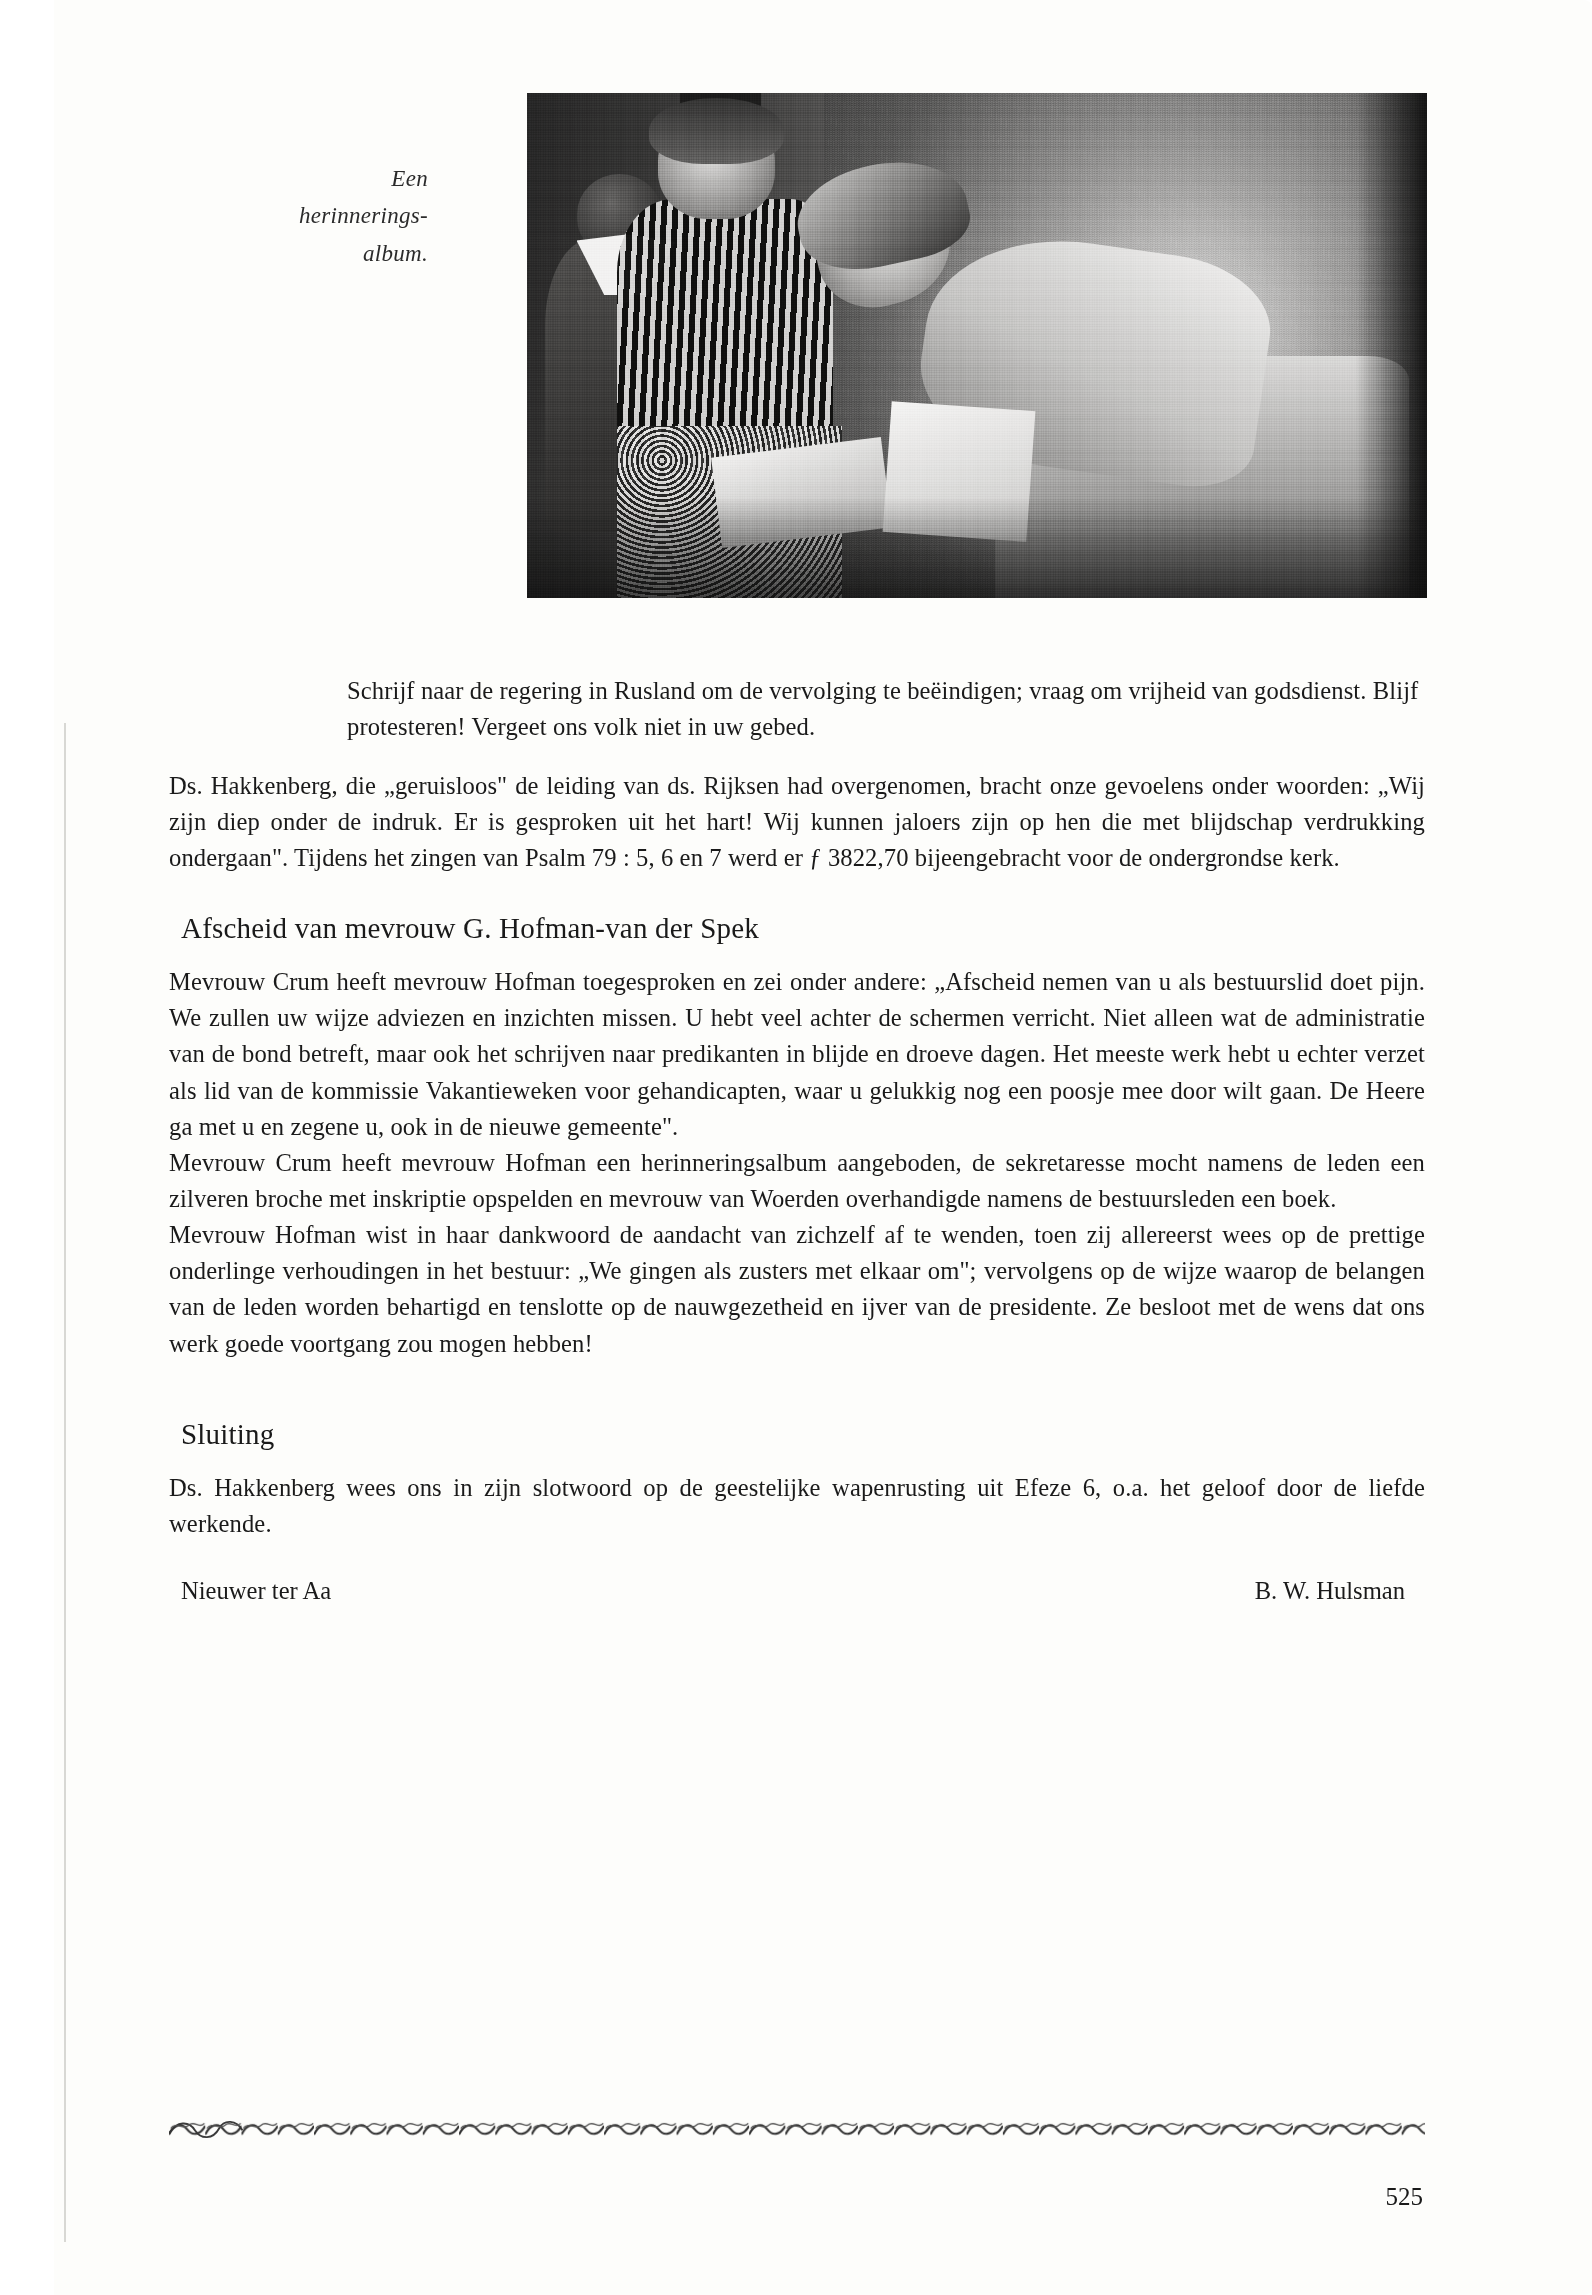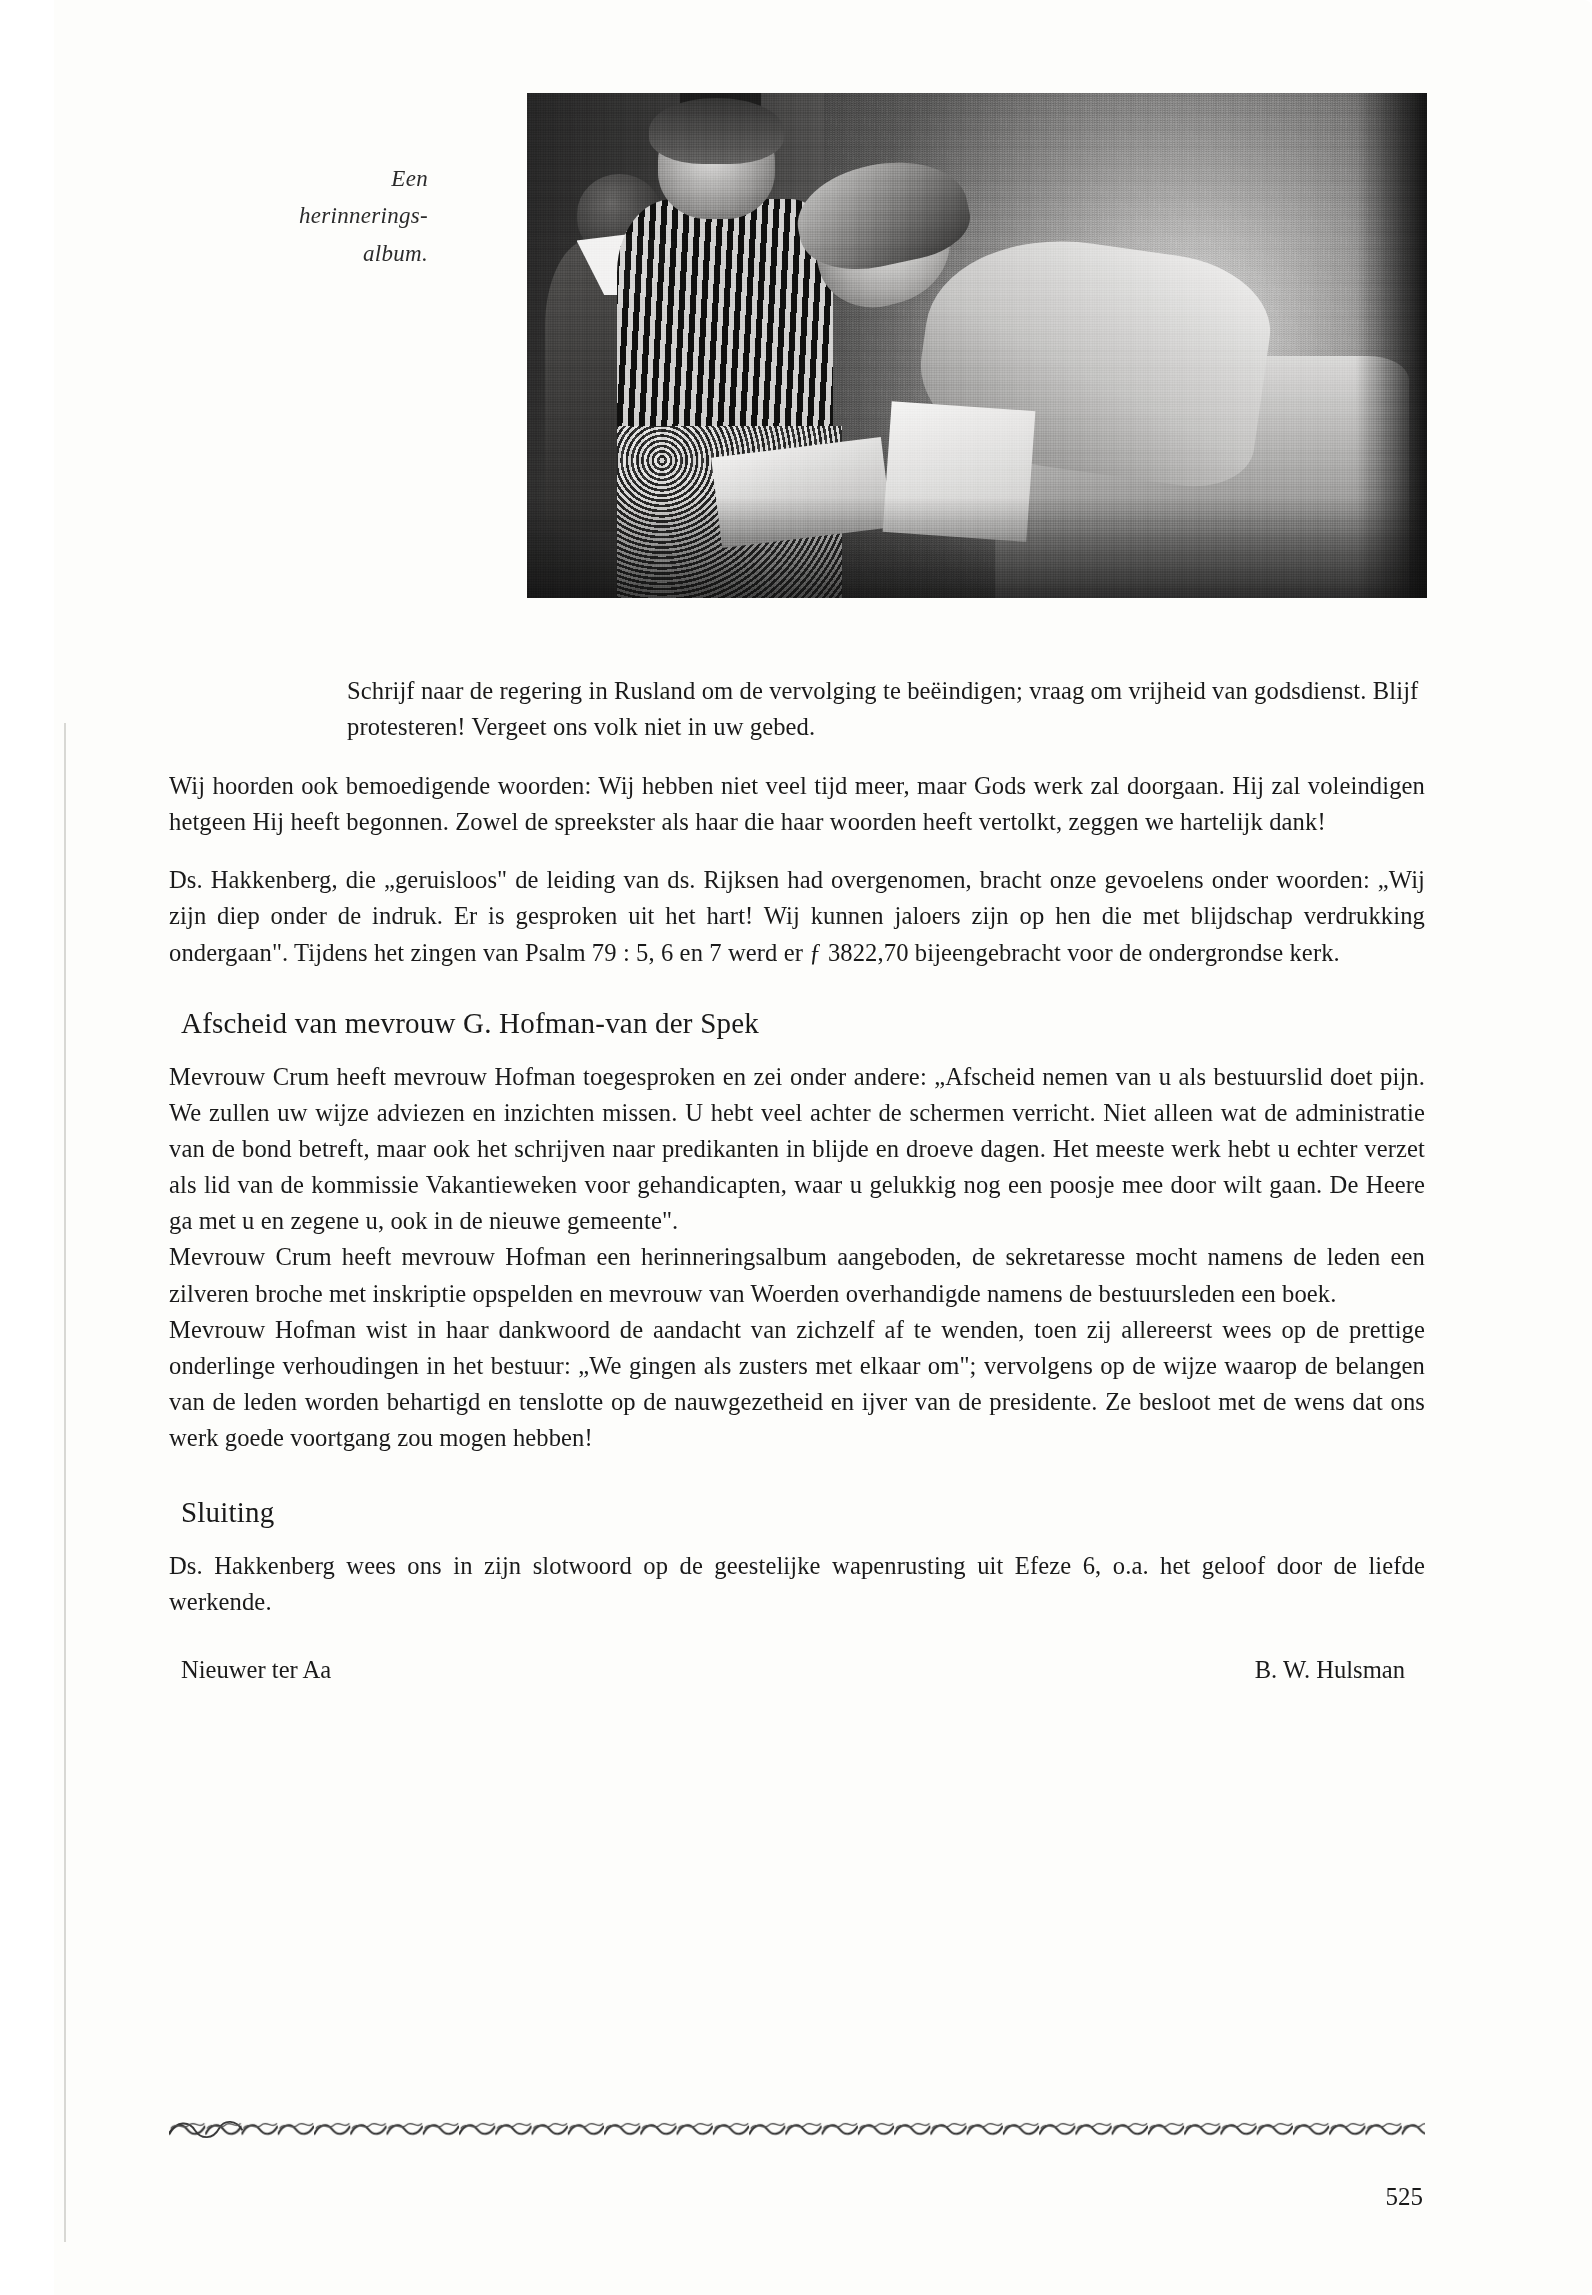--- a/index.html
+++ b/index.html
@@ -231,21 +231,21 @@
     width: calc(100% - 178px);
     text-align: left;
   }
   h2 {
     font-family: "Liberation Serif", serif;
     font-size: 29px;
     font-weight: normal;
     margin: 36px 0 19px 12px;
     letter-spacing: 0.2px;
   }
-  h2.second { margin-top: 40px; }
+  h2.second { margin-top: 56px; }
   .no-gap { margin-bottom: 0; }
 
   .signature-row {
     display: flex;
     justify-content: space-between;
     margin: 35px 20px 0 12px;
     font-size: 24.6px;
   }
 
   
@@ -299,21 +299,20 @@
       <div class="ph-right-dark"></div>
       <div class="ph-bottom"></div>
       <div class="ph-grain"></div>
     </div>
   </div>
 
   <div class="body-col">
 
     <p class="indented">Schrijf naar de regering in Rusland om de vervolging te beëindigen; vraag om vrijheid van godsdienst. Blijf protesteren! Vergeet ons volk niet in uw gebed.</p>
 
-    <p>Wij hoorden ook bemoedigende woorden: Wij hebben niet veel tijd meer, maar Gods werk zal doorgaan. Hij zal voleindigen hetgeen Hij heeft begonnen. Zowel de spreekster als haar die haar woorden heeft vertolkt, zeggen we hartelijk dank!</p>
     <p>Ds. Hakkenberg, die „geruisloos" de leiding van ds. Rijksen had overgenomen, bracht onze gevoelens onder woorden: „Wij zijn diep onder de indruk. Er is gesproken uit het hart! Wij kunnen jaloers zijn op hen die met blijdschap verdrukking ondergaan". Tijdens het zingen van Psalm 79 : 5, 6 en 7 werd er ƒ 3822,70 bijeengebracht voor de ondergrondse kerk.</p>
 
     <h2>Afscheid van mevrouw G. Hofman-van der Spek</h2>
 
     <p class="no-gap">Mevrouw Crum heeft mevrouw Hofman toegesproken en zei onder andere: „Afscheid nemen van u als bestuurslid doet pijn. We zullen uw wijze adviezen en inzichten missen. U hebt veel achter de schermen verricht. Niet alleen wat de administratie van de bond betreft, maar ook het schrijven naar predikanten in blijde en droeve dagen. Het meeste werk hebt u echter verzet als lid van de kommissie Vakantieweken voor gehandicapten, waar u gelukkig nog een poosje mee door wilt gaan. De Heere ga met u en zegene u, ook in de nieuwe gemeente".</p>
     <p class="no-gap">Mevrouw Crum heeft mevrouw Hofman een herinneringsalbum aangeboden, de sekretaresse mocht namens de leden een zilveren broche met inskriptie opspelden en mevrouw van Woerden overhandigde namens de bestuursleden een boek.</p>
     <p>Mevrouw Hofman wist in haar dankwoord de aandacht van zichzelf af te wenden, toen zij allereerst wees op de prettige onderlinge verhoudingen in het bestuur: „We gingen als zusters met elkaar om"; vervolgens op de wijze waarop de belangen van de leden worden behartigd en tenslotte op de nauwgezetheid en ijver van de presidente. Ze besloot met de wens dat ons werk goede voortgang zou mogen hebben!</p>
 
     <h2 class="second">Sluiting</h2>
 

